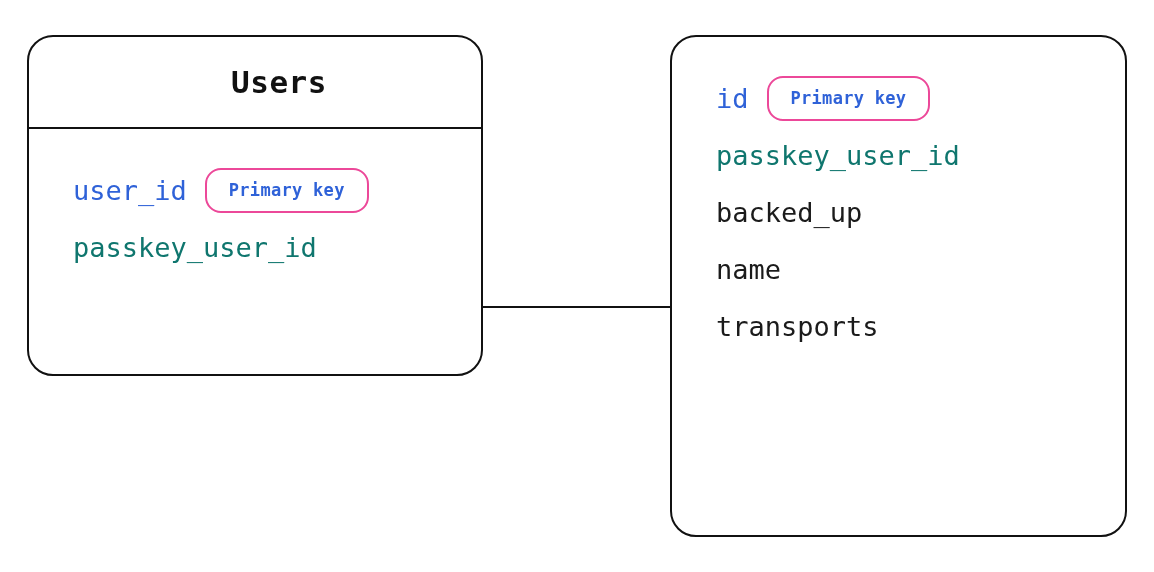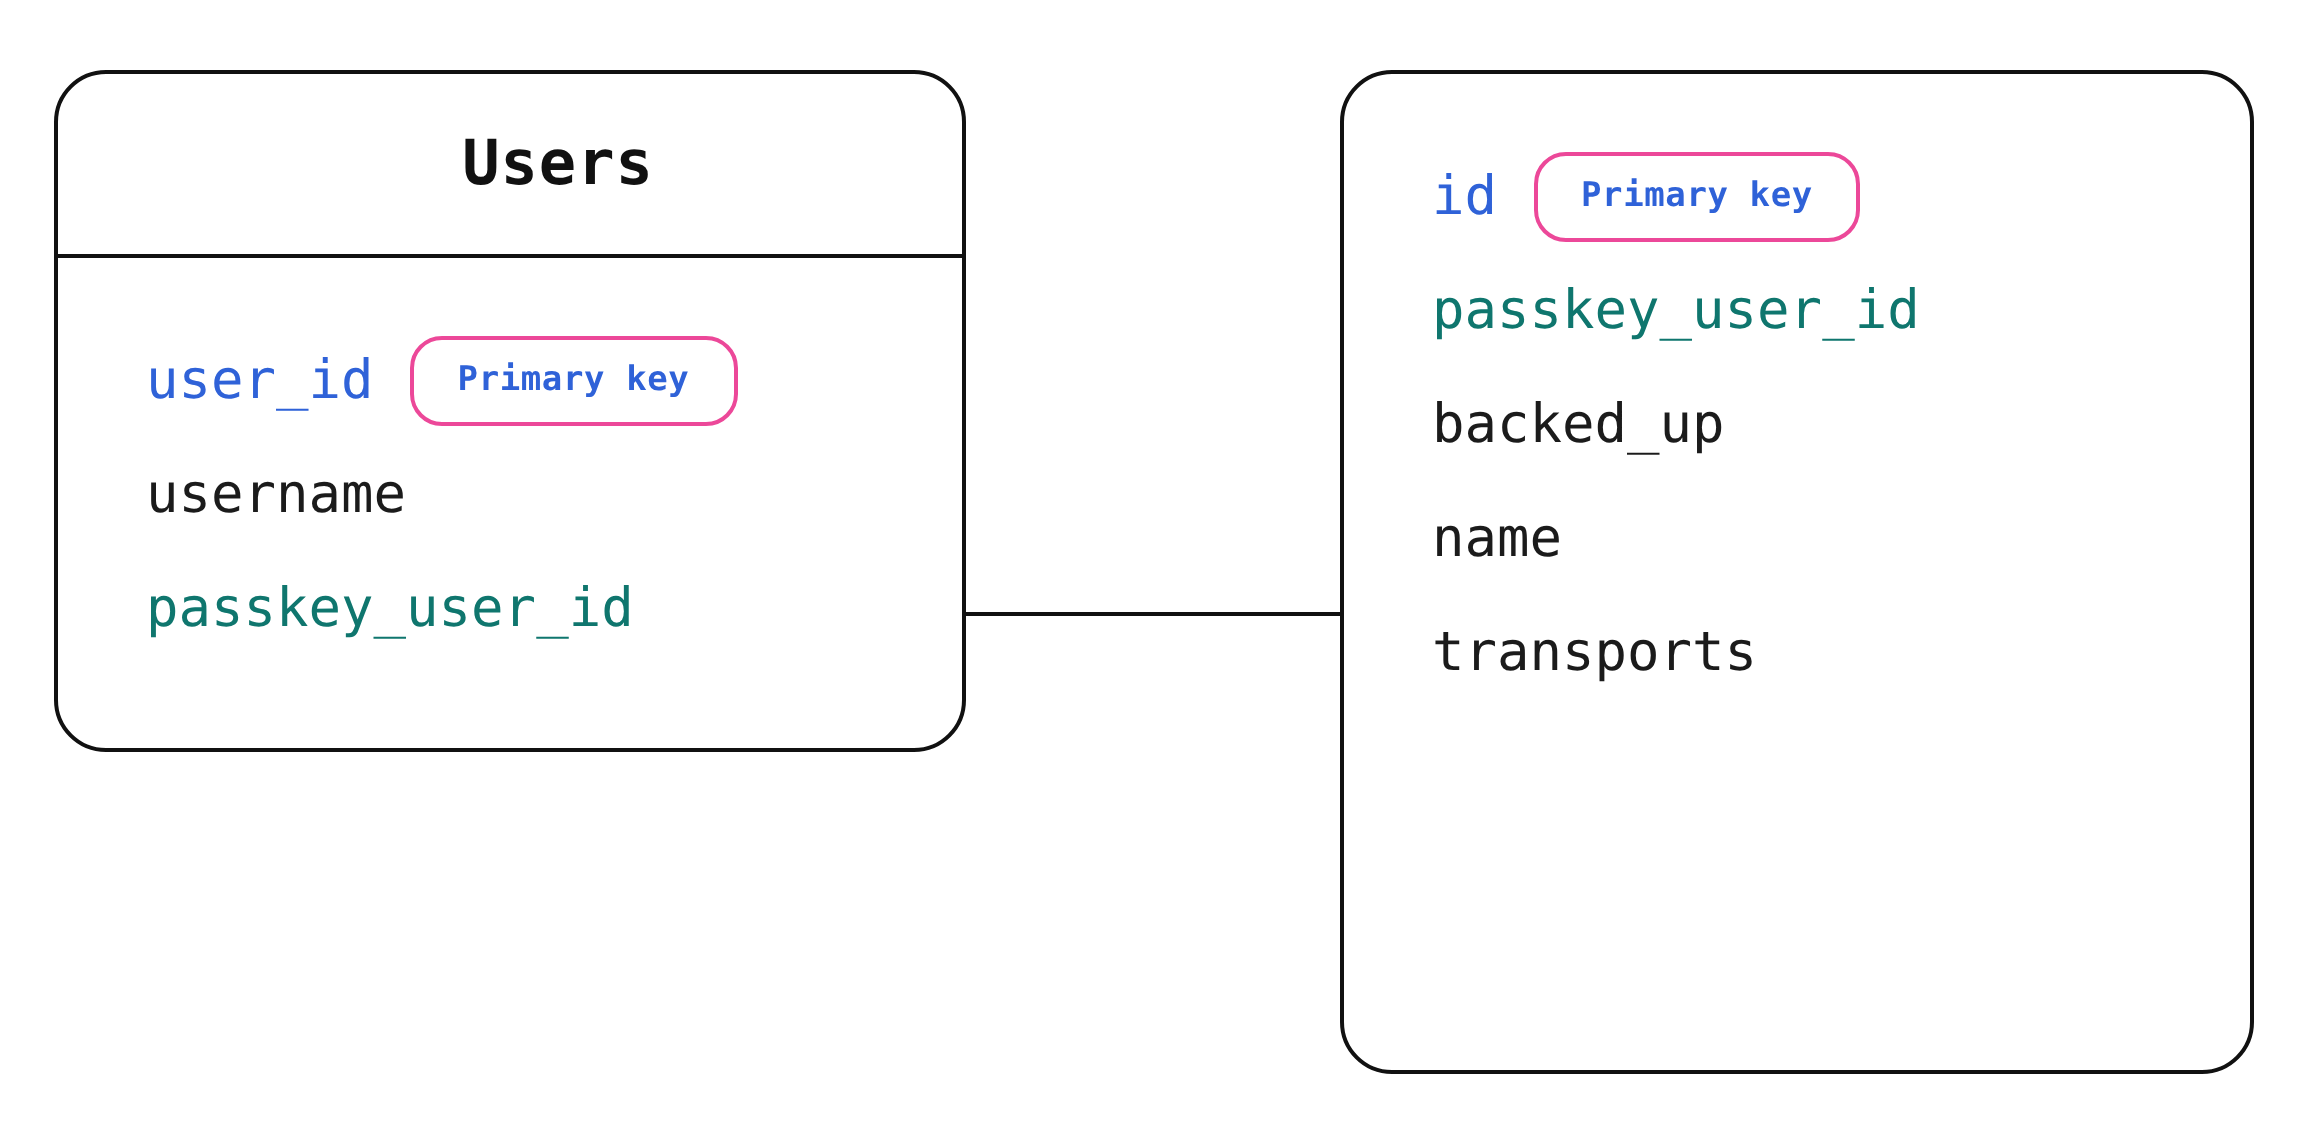--- a/index.html
+++ b/index.html
@@ -120,23 +120,20 @@
     </div>
     <div class="entity-fields">
 
       <div class="field-row">
         <span class="field-name key">user_id</span>
         <span class="pk-badge">
           <span class="pk-badge-label">Primary key</span>
         </span>
       </div>
 
-      <div class="field-row">
-        <span class="field-name plain">username</span>
-      </div>
 
       <div class="field-row">
         <span class="field-name fk">passkey_user_id</span>
       </div>
 
     </div>
   </div>
 
   <div class="entity" id="entity-1" style="left: 670px; top: 35px; width: 457px; height: 502px;">
     <div class="entity-fields">

